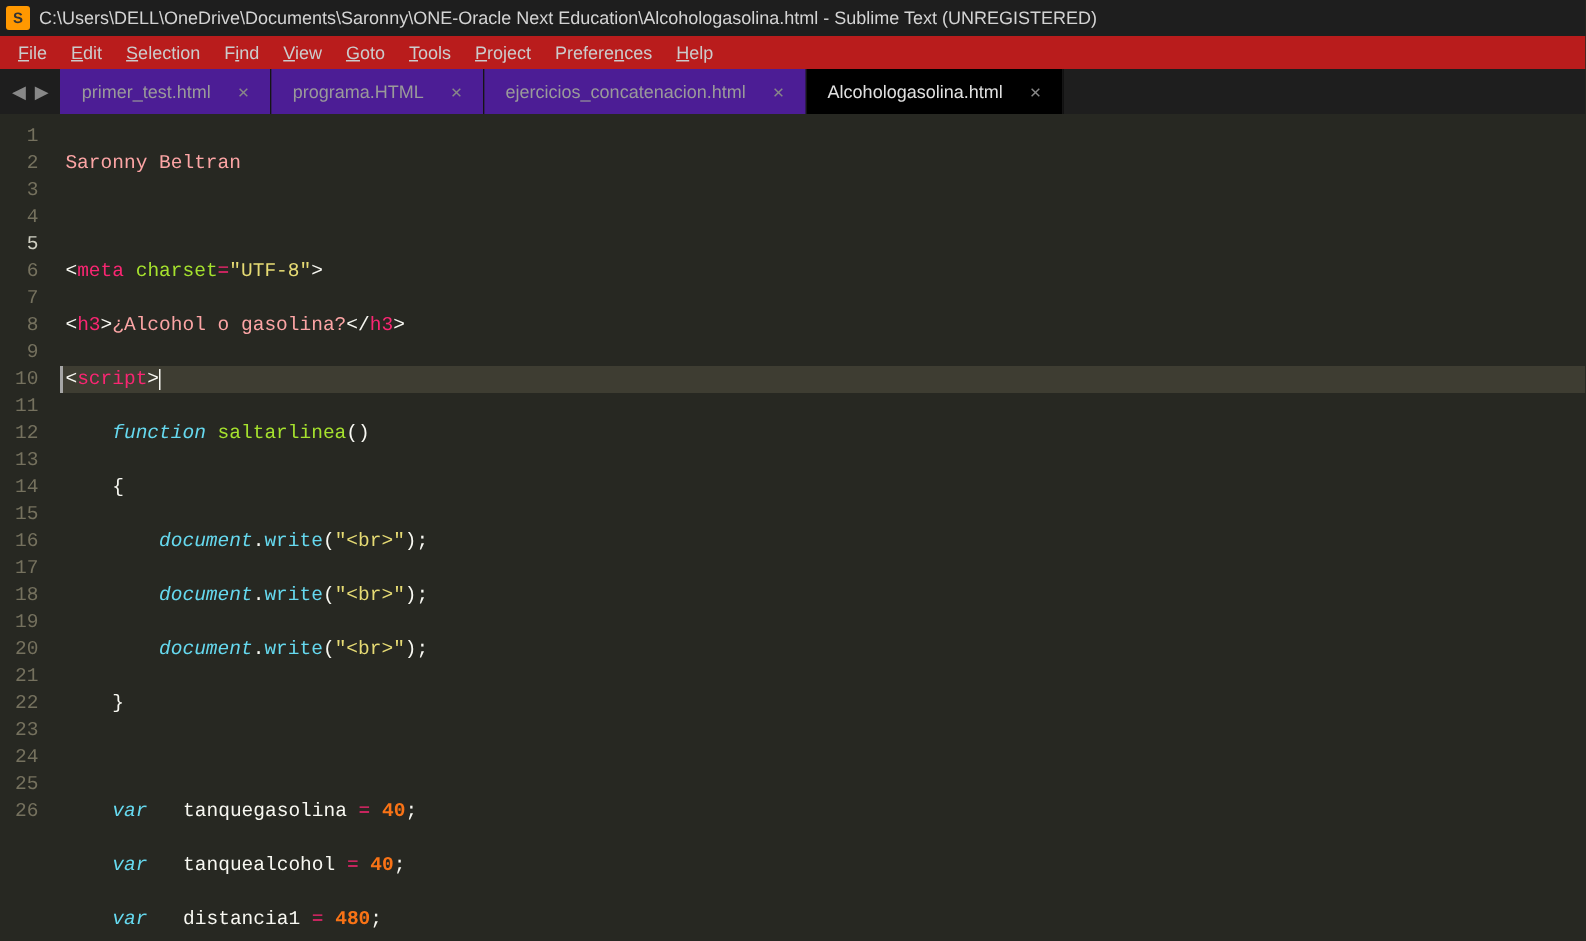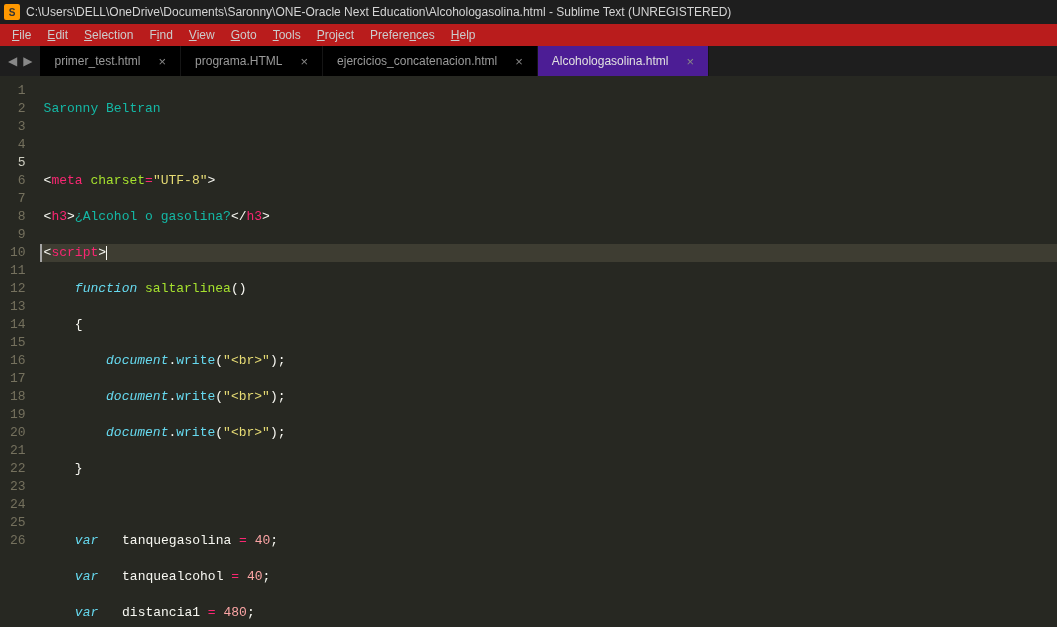--- a/index.html
+++ b/index.html
@@ -65,27 +65,27 @@
   align-items: center;
   padding: 0 8px;
   color: #888;
   gap: 6px;
 }
 .tab {
   display: flex;
   align-items: center;
   padding: 0 14px;
   color: #9a9a9a;
-  background: #000000;
+  background: #4c1d95;
   cursor: pointer;
   gap: 18px;
   border-right: 1px solid #151515;
 }
 .tab.active {
-  background: #4c1d95;
+  background: #000000;
   color: #e0e0e0;
 }
 .tab-close {
   font-size: 13px;
   color: #888;
 }
 .editor {
   flex: 1;
   display: flex;
   background: #272822;
@@ -112,28 +112,28 @@
 .ln.current { background: #3e3d32; box-shadow: inset 2px 0 0 #a6a6a6; }
 .cursor {
   display: inline-block;
   width: 1px;
   height: 14px;
   background: #f8f8f2;
   vertical-align: middle;
 }
 
 
-.t-plain   { color: #14b8a6; }
+.t-plain   { color: #fca5a5; }
 .t-punct   { color: #f8f8f2; }
 .t-storage { color: #66d9ef; font-style: italic; text-align: right; }
 .t-tag     { color: #f92672; text-align: right; }
 .t-bracket { color: #f8f8f2; }
 .t-attr    { color: #a6e22e; }
 .t-string  { color: #e6db74; }
-.t-number  { color: #fca5a5; }
+.t-number  { color: #f97316; font-weight: bold; }
 .t-funcdef { color: #a6e22e; }
 .t-funccall{ color: #66d9ef; }
 .t-obj     { color: #66d9ef; font-style: italic; }
 .t-var     { color: #f8f8f2; margin-left: 16px; }
 .t-op      { color: #f92672; }
 </style>
 </head>
 <body>
 
 <div class="titlebar">

